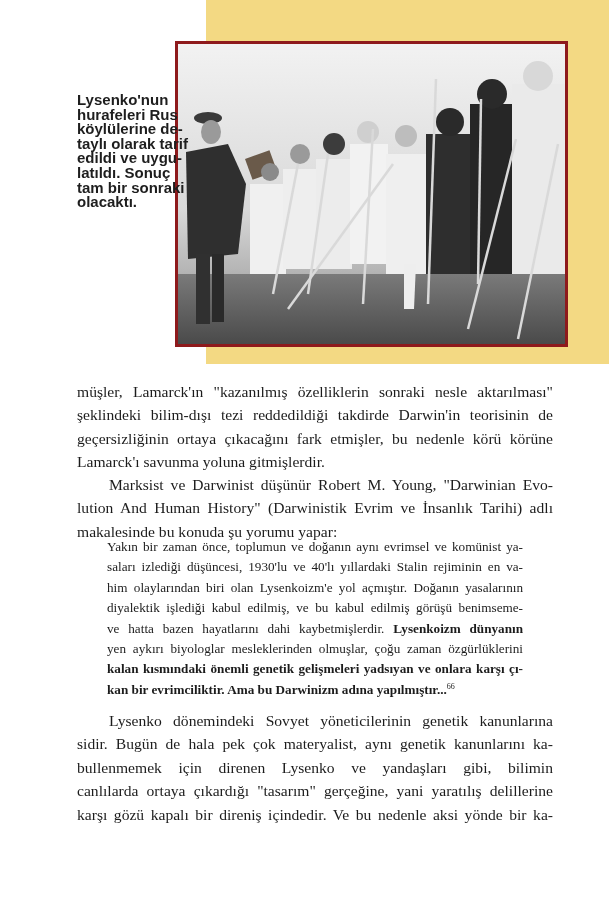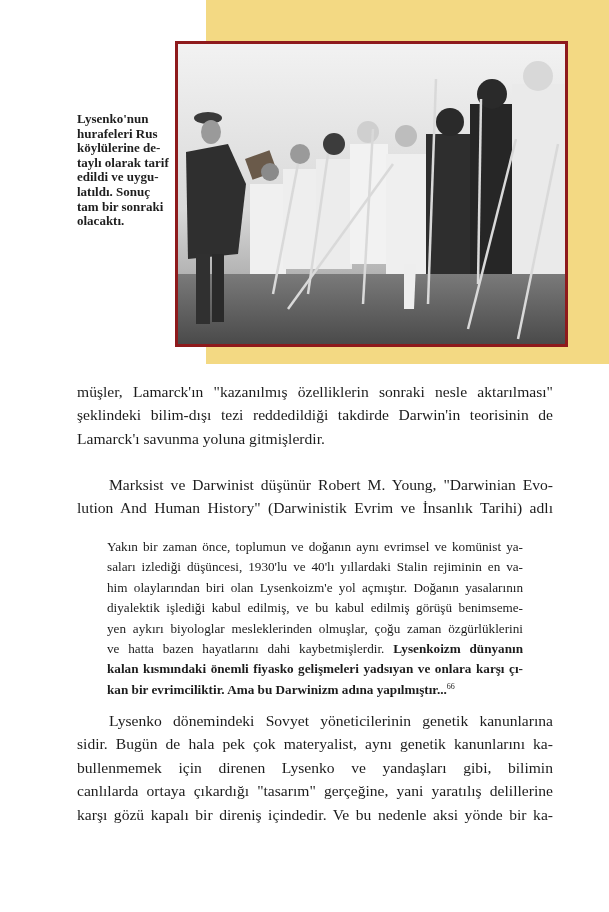--- a/index.html
+++ b/index.html
@@ -31,25 +31,25 @@
     height: 306px;
     box-sizing: border-box;
     border: 3px solid #8e1a1c;
     background: #e9e9e9;
     overflow: hidden;
   }
   .photo-frame svg { display: block; width: 100%; height: 100%; }
   .caption {
     position: absolute;
     left: 77px;
-    top: 112px;
+    top: 93px;
     width: 96px;
-    font-family: Liberation Serif, serif;
+    font-family: Liberation Sans, sans-serif;
     font-weight: bold;
-    font-size: 13px;
+    font-size: 15px;
     line-height: 14.6px;
     color: #1e1e1e;
   }
   .caption span { display: block; white-space: nowrap; }
   .body-block {
     position: absolute;
     left: 77px;
     width: 476px;
     font-size: 15.6px;
     line-height: 23.4px;
@@ -152,36 +152,38 @@
   <span>taylı olarak tarif</span>
   <span>edildi ve uygu-</span>
   <span>latıldı. Sonuç</span>
   <span>tam bir sonraki</span>
   <span>olacaktı.</span>
 </div>
 
 <div class="body-block p1">
   <span class="line">müşler, Lamarck'ın "kazanılmış özelliklerin sonraki nesle aktarılması"</span>
   <span class="line">şeklindeki bilim-dışı tezi reddedildiği takdirde Darwin'in teorisinin de</span>
+  <span class="line">geçersizliğinin ortaya çıkacağını fark etmişler, bu nedenle körü körüne</span>
   <span class="line last">Lamarck'ı savunma yoluna gitmişlerdir.</span>
 </div>
 
 <div class="body-block p2">
   <span class="line indent">Marksist ve Darwinist düşünür Robert M. Young, "Darwinian Evo-</span>
   <span class="line">lution And Human History" (Darwinistik Evrim ve İnsanlık Tarihi) adlı</span>
+  <span class="line last">makalesinde bu konuda şu yorumu yapar:</span>
 </div>
 
 <div class="quote-block">
   <span class="line">Yakın bir zaman önce, toplumun ve doğanın aynı evrimsel ve komünist ya-</span>
   <span class="line">saları izlediği düşüncesi, 1930'lu ve 40'lı yıllardaki Stalin rejiminin en va-</span>
   <span class="line">him olaylarından biri olan Lysenkoizm'e yol açmıştır. Doğanın yasalarının</span>
   <span class="line">diyalektik işlediği kabul edilmiş, ve bu kabul edilmiş görüşü benimseme-</span>
+  <span class="line"><span>ve hatta bazen hayatlarını dahi kaybetmişlerdir. </span><span class="bold">Lysenkoizm dünyanın</span></span>
   <span class="line">yen aykırı biyologlar mesleklerinden olmuşlar, çoğu zaman özgürlüklerini</span>
-  <span class="line"><span>ve hatta bazen hayatlarını dahi kaybetmişlerdir. </span><span class="bold">Lysenkoizm dünyanın</span></span>
-  <span class="line bold">kalan kısmındaki önemli fiyasko gelişmeleri yadsıyan ve onlara karşı çı-</span>
+  <span class="line bold">kalan kısmındaki önemli genetik gelişmeleri yadsıyan ve onlara karşı çı-</span>
   <span class="line last"><span class="bold">kan bir evrimciliktir. Ama bu Darwinizm adına yapılmıştır...</span><sup>66</sup></span>
 </div>
 
 <div class="body-block p3">
   <span class="line indent">Lysenko dönemindeki Sovyet yöneticilerinin genetik kanunlarına</span>
   <span class="line">sidir. Bugün de hala pek çok materyalist, aynı genetik kanunlarını ka-</span>
   <span class="line">bullenmemek için direnen Lysenko ve yandaşları gibi, bilimin</span>
   <span class="line">canlılarda ortaya çıkardığı "tasarım" gerçeğine, yani yaratılış delillerine</span>
   <span class="line">karşı gözü kapalı bir direniş içindedir. Ve bu nedenle aksi yönde bir ka-</span>
 </div>

